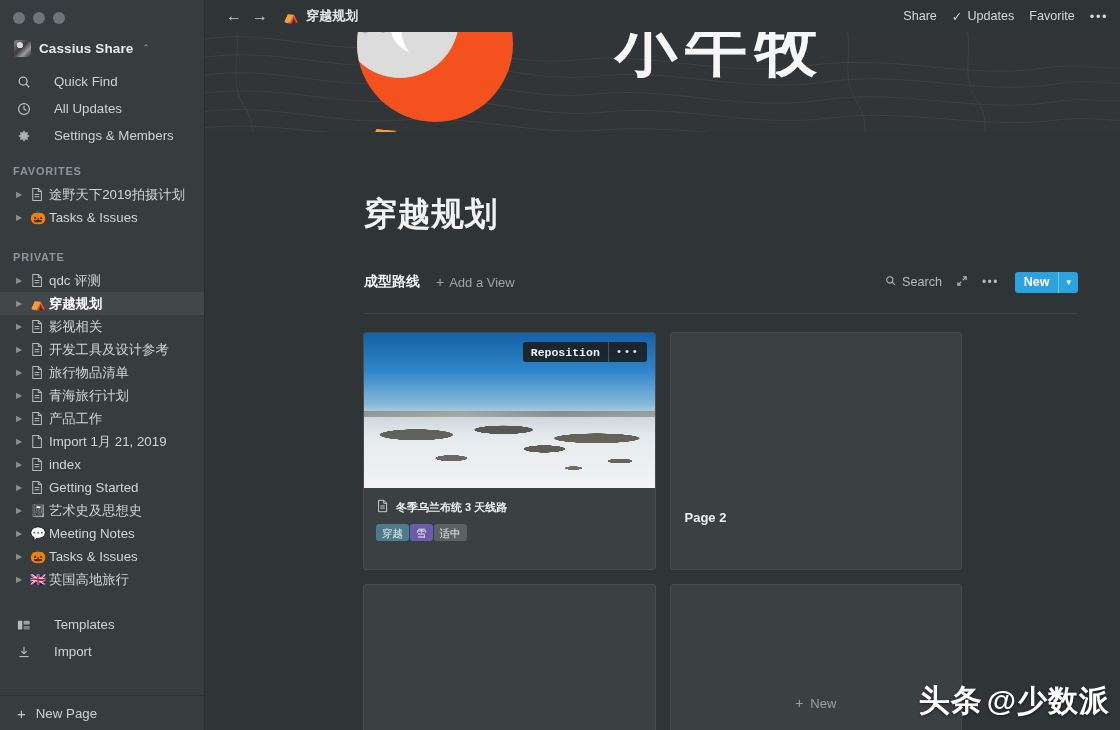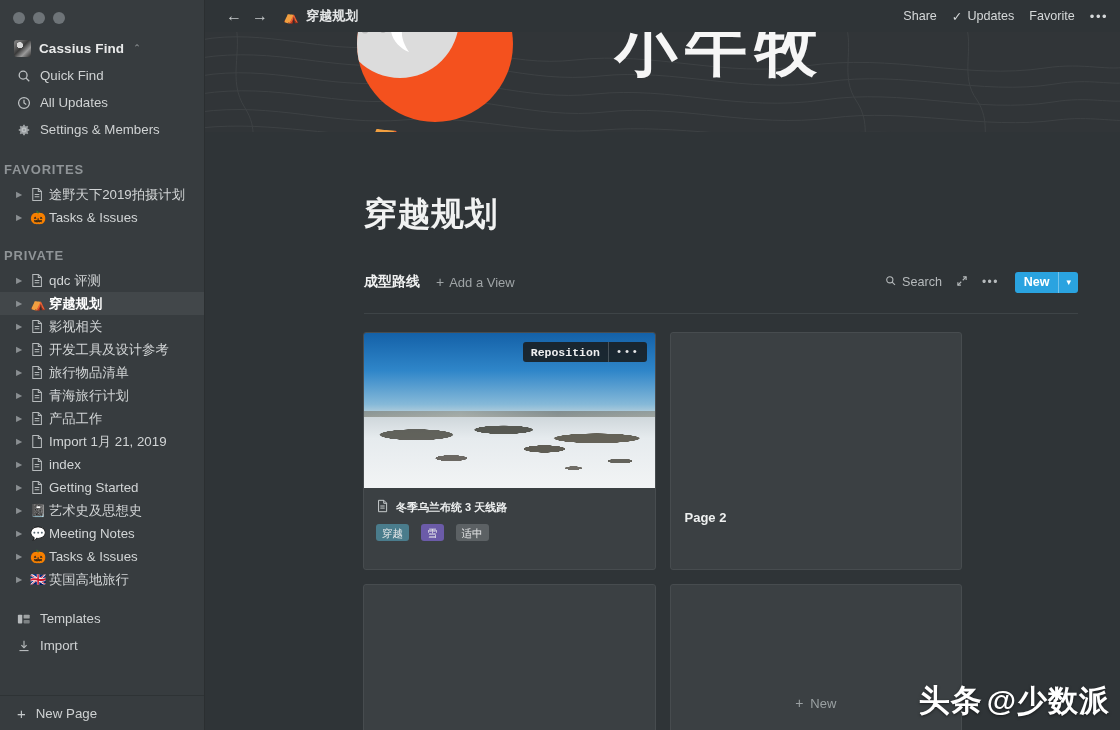--- a/index.html
+++ b/index.html
@@ -32,30 +32,30 @@
     width: 17px; height: 17px; border-radius: 3px; flex: none;
     background:
       radial-gradient(circle at 35% 30%, #d8d8d8 0 18%, transparent 19%),
       linear-gradient(135deg, #8d8d8d 0%, #3a3a3a 45%, #9a9a9a 70%, #2c2c2c 100%);
     overflow: hidden;
   }
   .acct-name { font-size: 13.5px; font-weight: 700; color: #e9eaea; letter-spacing: .1px; }
   .acct-chev { font-size: 9px; color: #9b9fa1; line-height: 1; margin-left: 1px; }
 
   .srow {
-    display: flex; align-items: center; gap: 9px;
+    display: flex; align-items: flex-end; gap: 23px;
     height: 27px; padding: 0 12px 0 16px;
     color: #cfd2d3; font-size: 13.3px; cursor: default;
   }
   .srow .ic { width: 15px; height: 15px; flex: none; display: flex; align-items: center; justify-content: center; color: #bfc3c5; }
   .srow .ic svg { display: block; }
 
   .sect-label {
-    font-size: 13px; font-weight: 700; letter-spacing: .8px;
-    color: #8f9497; padding: 0 0 0 4px; height: 22px;
+    font-size: 11px; font-weight: 700; letter-spacing: .8px;
+    color: #8f9497; padding: 0 0 0 13px; height: 22px;
     display: flex; align-items: flex-end; margin-top: 12px;
   }
   .prow {
     display: flex; align-items: center; height: 23px;
     padding: 0 8px 0 16px; color: #d2d5d6; font-size: 13.3px;
     cursor: default; gap: 0;
   }
   .prow.sel { background: #42474a; color: #ffffff; font-weight: 700; }
   .prow .tri {
     width: 14px; flex: none; color: #8a8f92; font-size: 8px; line-height: 1;
@@ -177,21 +177,21 @@
     display: flex; align-items: center;
     background: rgba(25,28,30,.88); border-radius: 3px; height: 20px;
   }
   .repos .lbl { color: #f0f1f1; font-size: 11.5px; font-weight: 700; padding: 0 8px; }
   .repos .sep { width: 1px; height: 20px; background: rgba(255,255,255,.2); }
   .repos .dots { color: #e8e9ea; font-size: 11px; letter-spacing: 1.3px; padding: 0 7px 0 7px; }
 
   .card-body { padding: 11px 12px 12px 12px; }
   .card-title { display: flex; align-items: center; gap: 7px; font-size: 11px; font-weight: 700; color: #eef0f0; }
   .card-title svg { flex: none; }
-  .tags { display: flex; flex-wrap: wrap; gap: 12px; margin-top: 9px; max-width: 150px; }
+  .tags { display: flex; flex-wrap: wrap; gap: 1px; margin-top: 9px; max-width: 150px; }
   .tag { font-size: 10.5px; padding: 1.5px 6px; border-radius: 3px; color: #e9eaeb; line-height: 1.35; white-space: nowrap; }
 
   .blank-label { position: absolute; left: 14px; bottom: 44px; font-size: 13px; font-weight: 700; color: #eef0f0; }
 
   .new-cell {
     display: flex; align-items: center; justify-content: center;
     gap: 7px; color: #9aa0a2; font-size: 13px; height: 100%;
   }
   .new-cell .plus { font-size: 14px; }
 
@@ -213,21 +213,21 @@
   <div id="sidebar">
 
     <div class="traffic">
       <div class="tl"></div>
       <div class="tl"></div>
       <div class="tl"></div>
     </div>
 
     <div class="acct">
       <div class="acct-av"></div>
-      <div class="acct-name">Cassius Find</div>
+      <div class="acct-name">Cassius Share</div>
       <div class="acct-chev">⌃<br></div>
     </div>
 
     <div class="srow">
       <span class="ic">
         <svg width="14" height="14" viewBox="0 0 16 16" fill="none" stroke="currentColor" stroke-width="1.5">
             <circle cx="7" cy="7" r="4.5"></circle>
             <line x1="10.4" y1="10.4" x2="14" y2="14"></line>
           </svg>
       </span>

